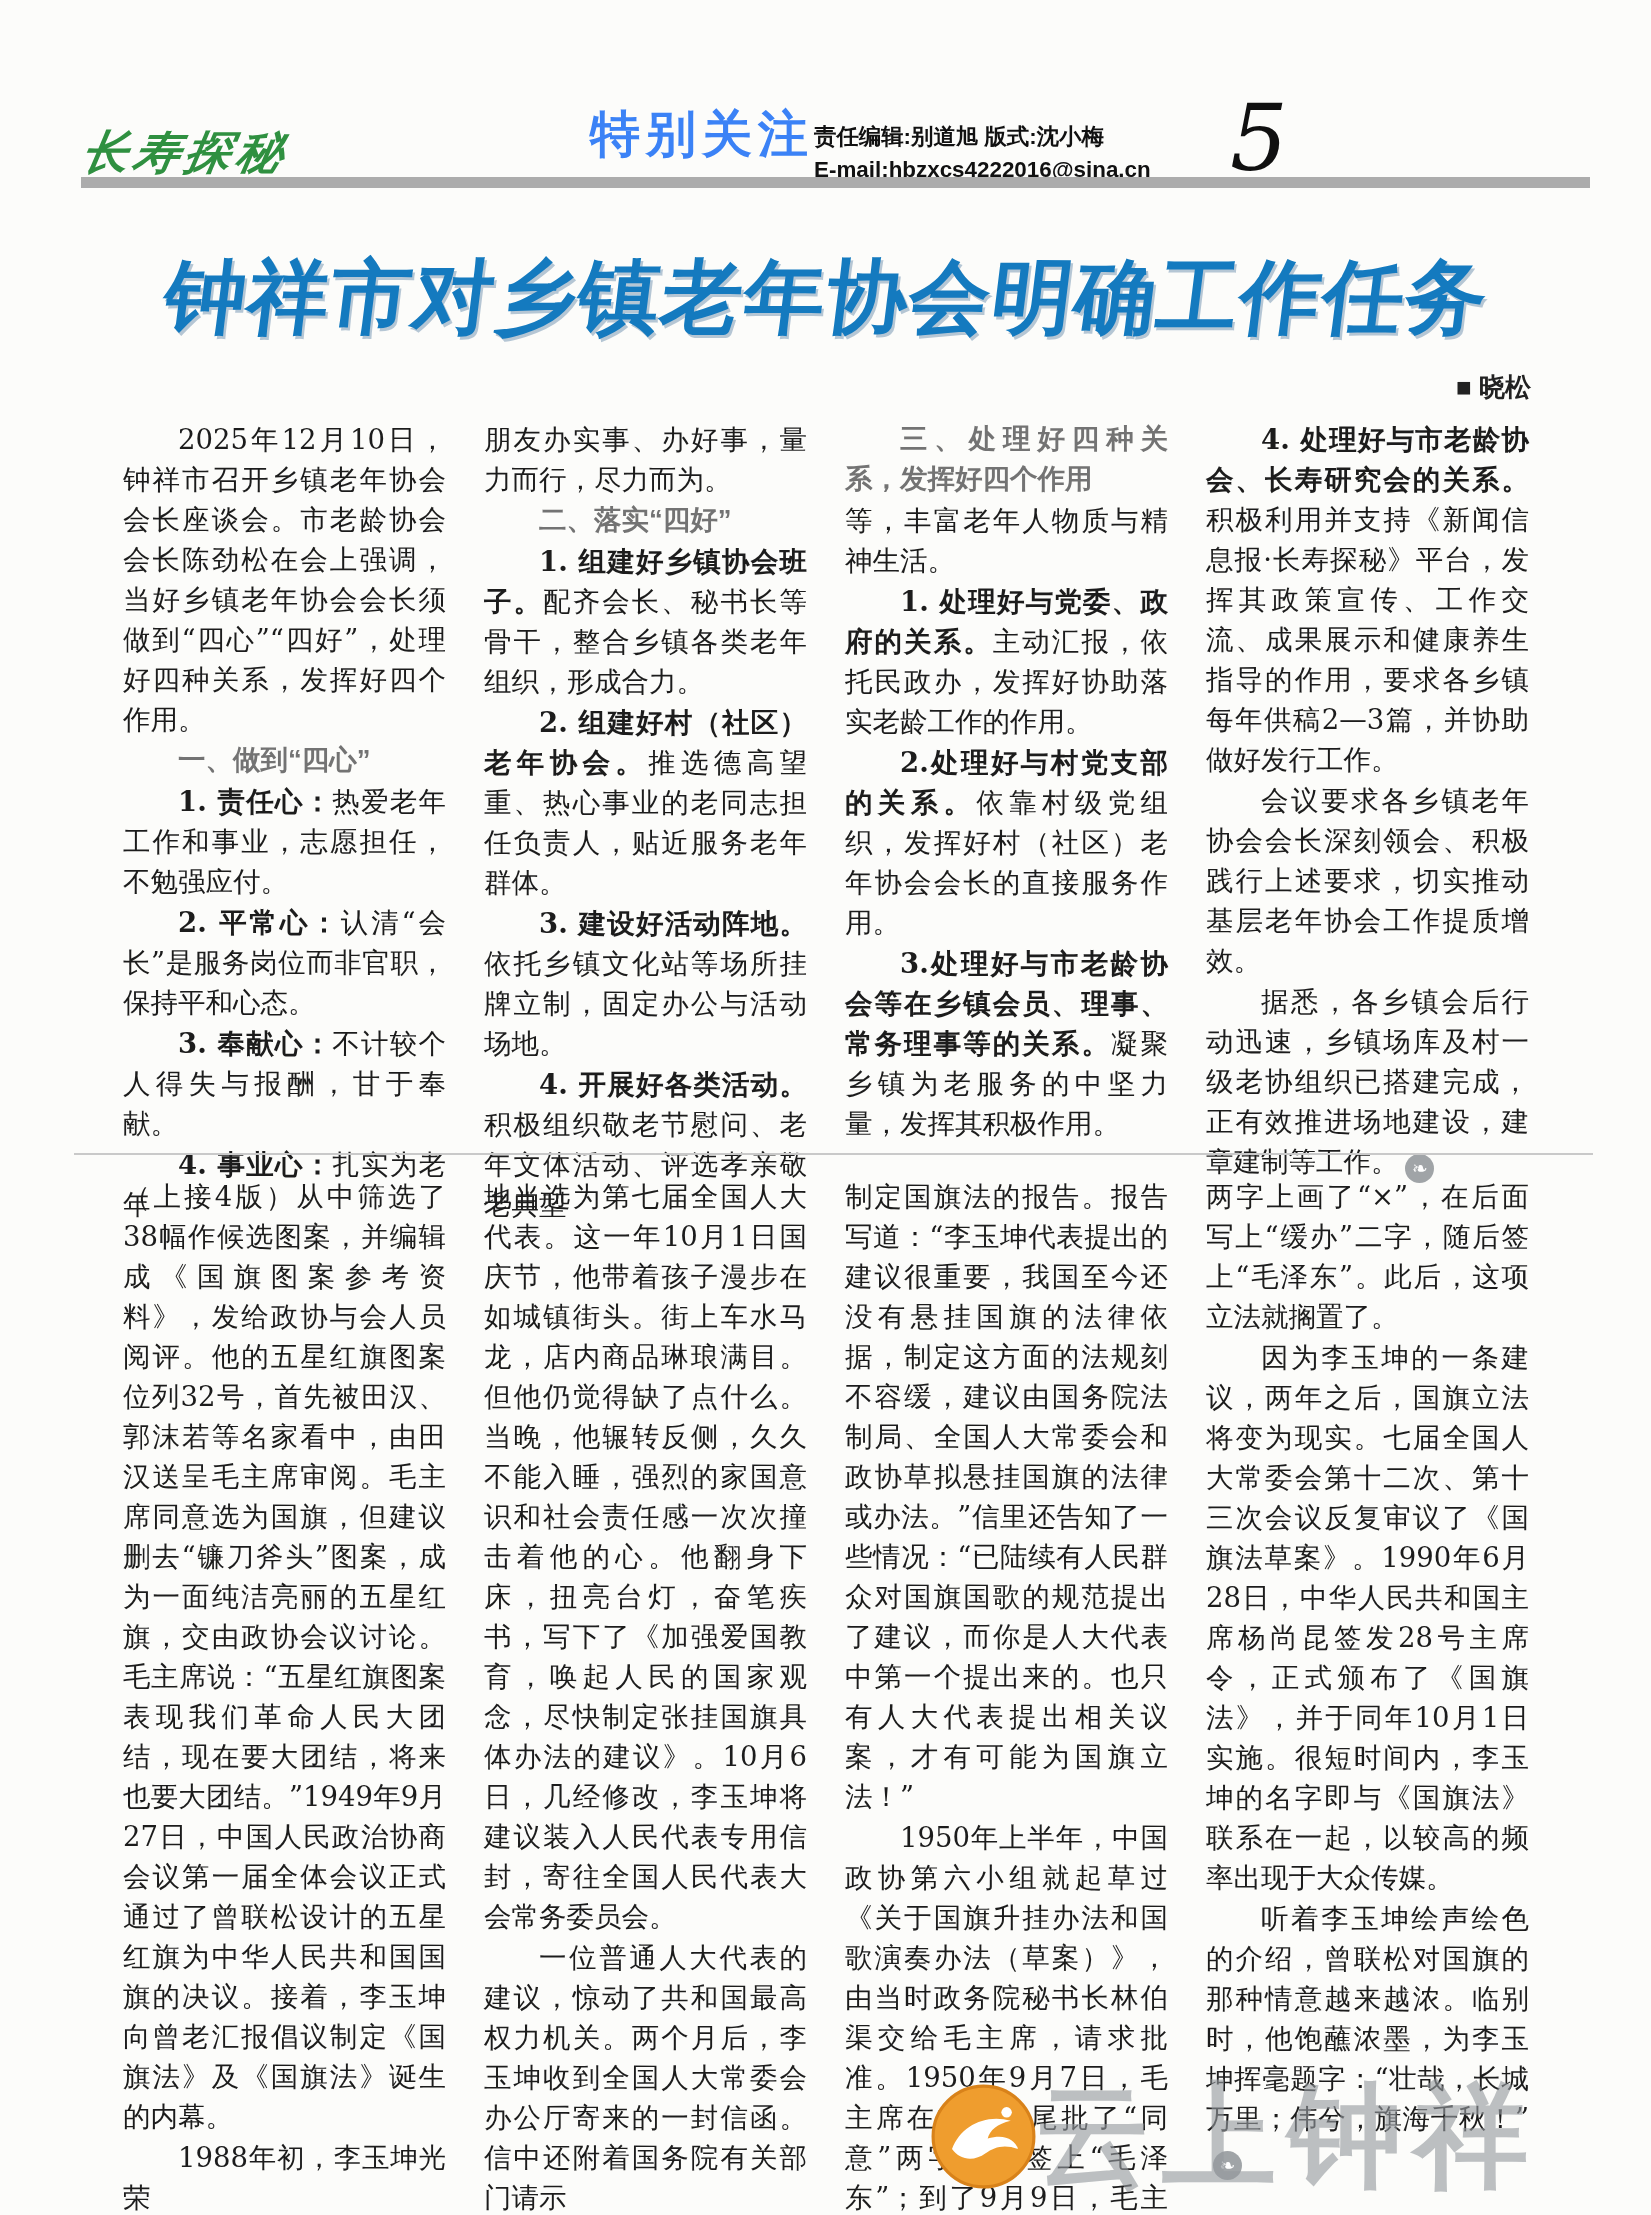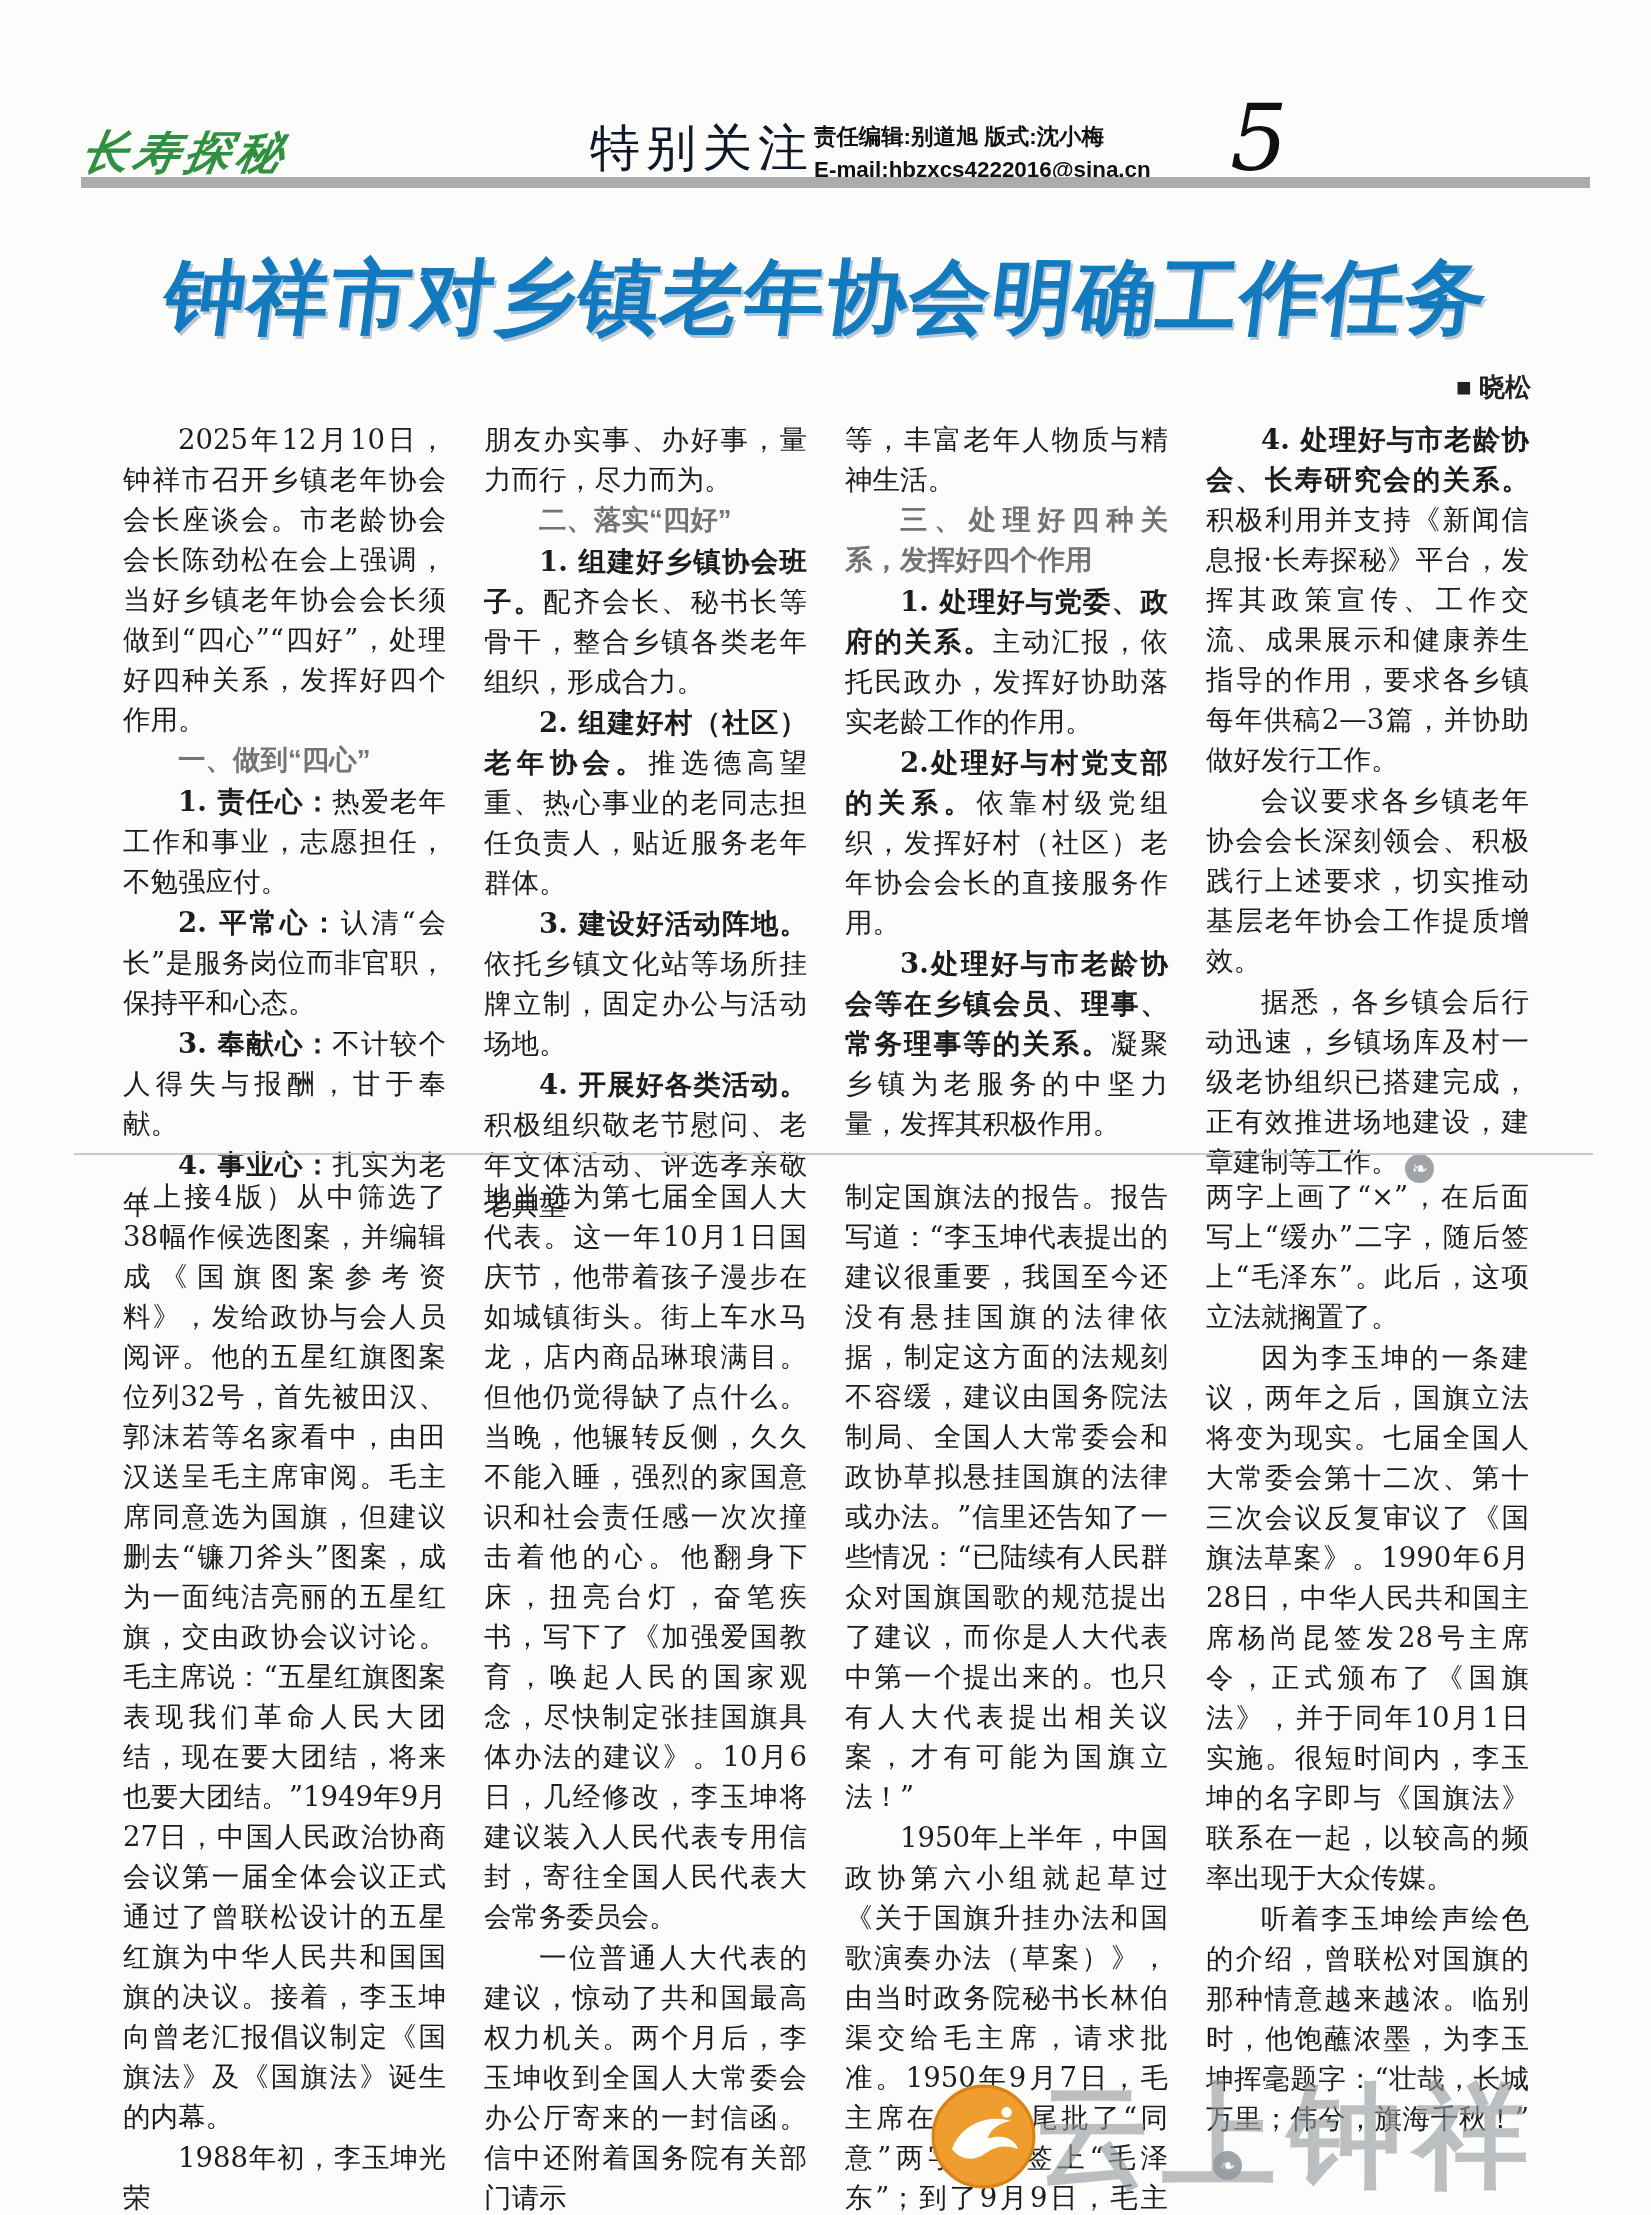--- a/index.html
+++ b/index.html
@@ -8,22 +8,22 @@
     background:#fcfcfa;overflow:hidden;
     font-family:"DejaVu Serif","Liberation Serif",serif;color:#1c1c1c;
   }
   
   .masthead{
     position:absolute;left:83px;top:122px;font-size:46px;font-weight:bold;
     color:#2f9040;letter-spacing:5.2px;transform:skewX(-10deg);
     font-family:"DejaVu Serif","Liberation Serif",serif;font-style:italic;
   }
   .section-title{
-    position:absolute;left:590px;top:115px;font-size:50px;font-weight:400;
-    letter-spacing:6px;color:#0f172a;font-family:"Liberation Sans","DejaVu Sans",sans-serif;
+    position:absolute;left:590px;top:101px;font-size:50px;font-weight:700;
+    letter-spacing:6px;color:#3b82f6;font-family:"Liberation Sans","DejaVu Sans",sans-serif;
   }
   .editor-block{
     position:absolute;left:814px;top:120px;font-size:22.4px;font-weight:700;
     line-height:33px;color:#111;font-family:"Liberation Sans","DejaVu Sans",sans-serif;
     white-space:nowrap;
   }
   .page-number{
     position:absolute;left:1230px;top:86px;font-size:91px;font-style:italic;
     font-family:"DejaVu Serif","Liberation Serif",serif;color:#101010;
   }
@@ -111,22 +111,22 @@
       </div>
       <div class="col">
         <p class="para noind">朋友办实事、办好事，量力而行，尽力而为。</p>
         <p class="para subhead">二、落实“四好”</p>
         <p class="para"><b class="lead">1. 组建好乡镇协会班子。</b>配齐会长、秘书长等骨干，整合乡镇各类老年组织，形成合力。</p>
         <p class="para"><b class="lead">2. 组建好村（社区）老年协会。</b>推选德高望重、热心事业的老同志担任负责人，贴近服务老年群体。</p>
         <p class="para"><b class="lead">3. 建设好活动阵地。</b>依托乡镇文化站等场所挂牌立制，固定办公与活动场地。</p>
         <p class="para"><b class="lead">4. 开展好各类活动。</b>积极组织敬老节慰问、老年文体活动、评选孝亲敬老典型</p>
       </div>
       <div class="col">
+        <p class="para subhead">三、处理好四种关系，发挥好四个作用</p>
         <p class="para noind">等，丰富老年人物质与精神生活。</p>
-        <p class="para subhead">三、处理好四种关系，发挥好四个作用</p>
         <p class="para"><b class="lead">1. 处理好与党委、政府的关系。</b>主动汇报，依托民政办，发挥好协助落实老龄工作的作用。</p>
         <p class="para"><b class="lead">2.处理好与村党支部的关系。</b>依靠村级党组织，发挥好村（社区）老年协会会长的直接服务作用。</p>
         <p class="para"><b class="lead">3.处理好与市老龄协会等在乡镇会员、理事、常务理事等的关系。</b>凝聚乡镇为老服务的中坚力量，发挥其积极作用。</p>
       </div>
       <div class="col">
         <p class="para"><b class="lead">4. 处理好与市老龄协会、长寿研究会的关系。</b>积极利用并支持《新闻信息报·长寿探秘》平台，发挥其政策宣传、工作交流、成果展示和健康养生指导的作用，要求各乡镇每年供稿2—3篇，并协助做好发行工作。</p>
         <p class="para">会议要求各乡镇老年协会会长深刻领会、积极践行上述要求，切实推动基层老年协会工作提质增效。</p>
         <p class="para">据悉，各乡镇会后行动迅速，乡镇场库及村一级老协组织已搭建完成，正有效推进场地建设，建章建制等工作。<span class="endmark">❧</span></p>
       </div>
     </div>

